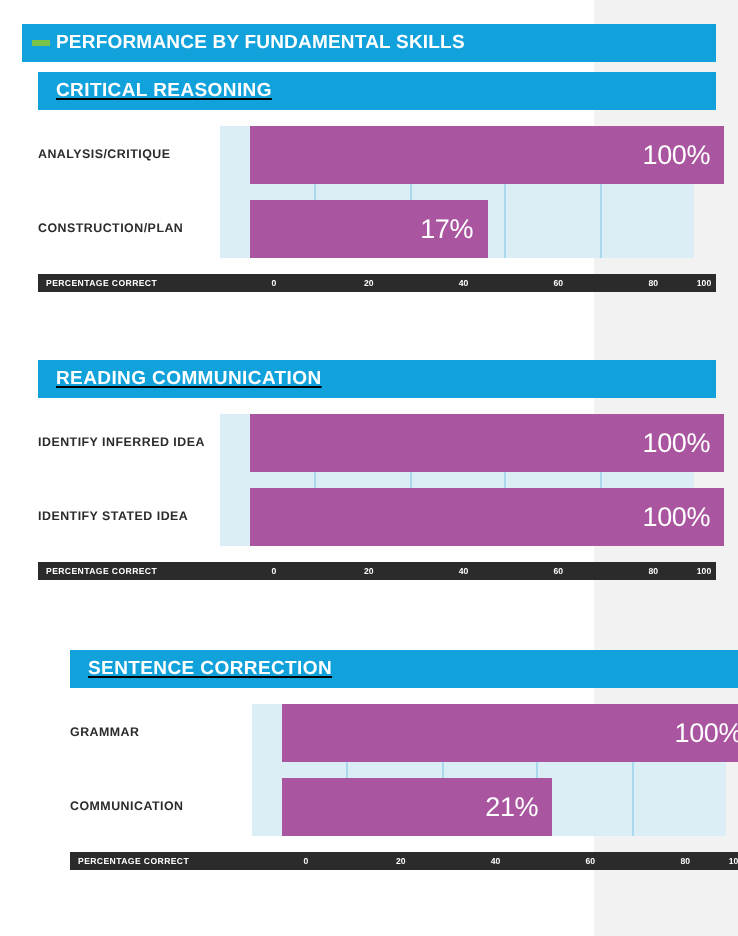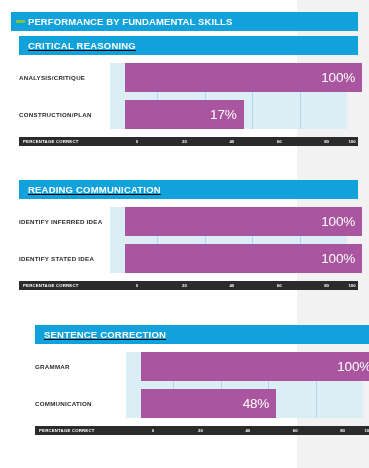--- a/index.html
+++ b/index.html
@@ -285,21 +285,21 @@
         </div>
         <div class="bar-row">
           <span class="row-label">GRAMMAR</span>
           <div class="bar" style="width:100%">
             <span class="bar-value">100%</span>
           </div>
         </div>
         <div class="bar-row pad-bottom">
           <span class="row-label">COMMUNICATION</span>
           <div class="bar" style="width:57%">
-            <span class="bar-value">48%</span>
+            <span class="bar-value">21%</span>
           </div>
         </div>
       </div>
     </div>
     <div class="axis">
       <span class="axis-caption">PERCENTAGE CORRECT</span>
       <span class="axis-tick" style="left:118px">0</span>
       <span class="axis-tick" style="left:165.4px">20</span>
       <span class="axis-tick" style="left:212.8px">40</span>
       <span class="axis-tick" style="left:260.2px">60</span>

